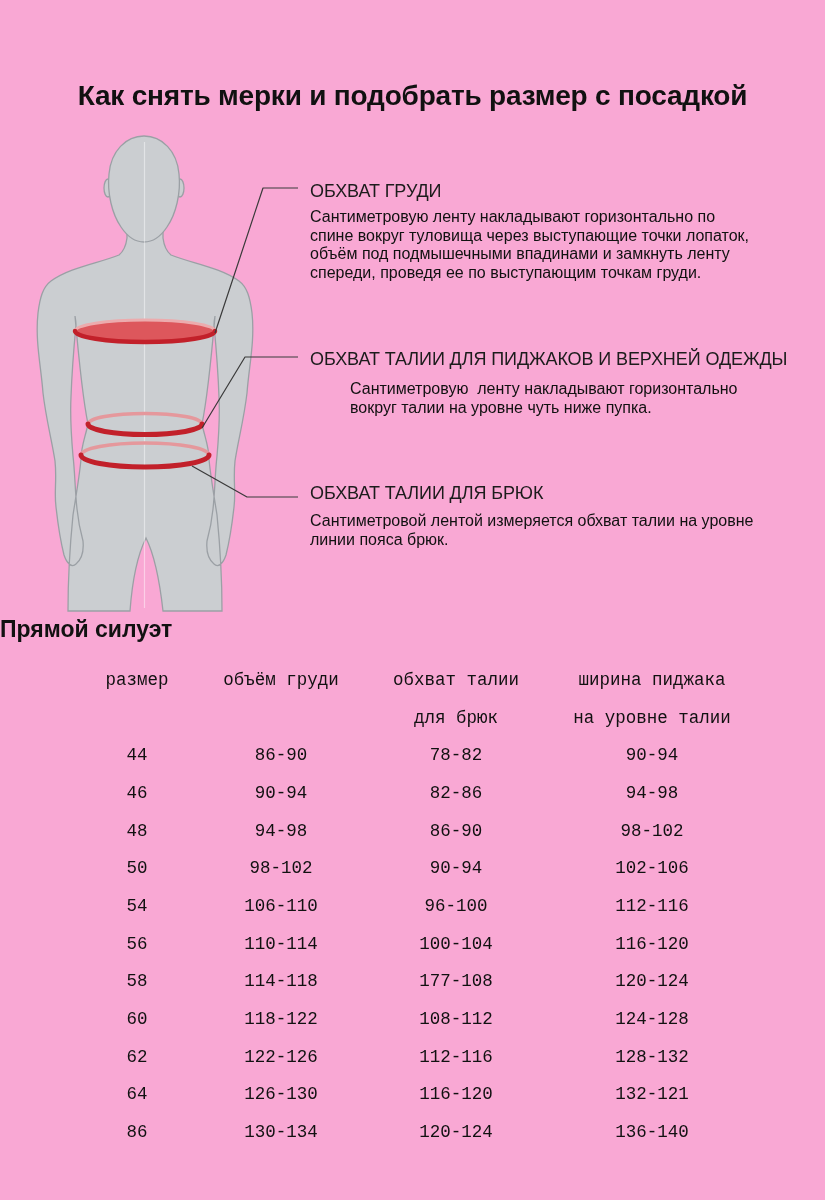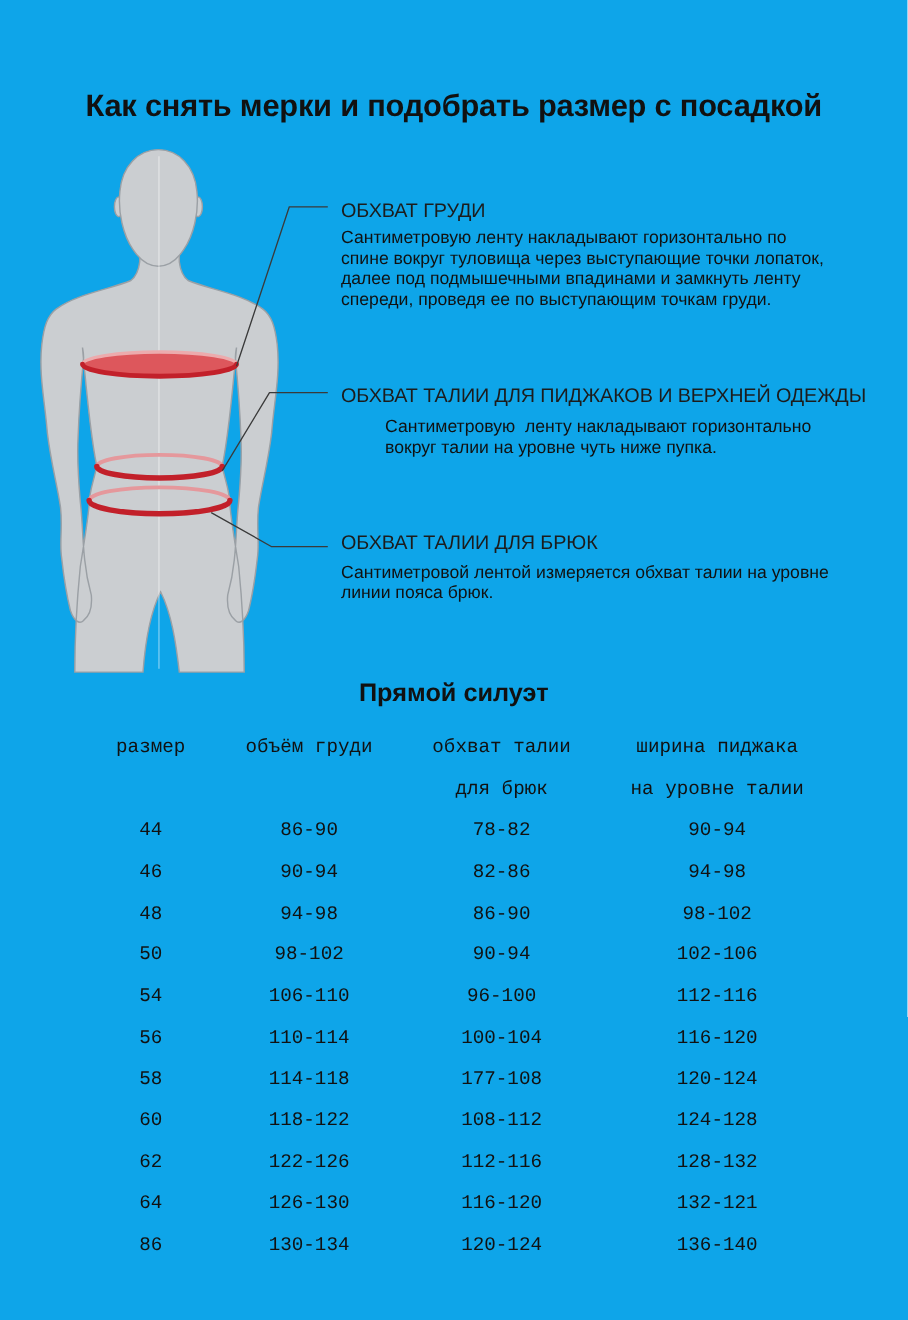--- a/index.html
+++ b/index.html
@@ -1,18 +1,18 @@
 <!DOCTYPE html>
 <html lang="ru" style="--body-color: #cbced1; --outline-color: #9ba0a5; --tape-red: #c2202a; --tape-light: #e5989c; --tape-fill: #dd575c; --tape-top: #ecabad; --leader-color: #3a3a3a;"><head>
 <meta charset="utf-8">
 <style>
   html,body{margin:0;padding:0;background:#ffffff;}
   .page{
     position:relative;width:825px;height:1200px;overflow:hidden;
-    background:#0ea5e9;color:#1a1a1a;
+    background:#f9a8d4;color:#1a1a1a;
     font-family:"Liberation Sans","DejaVu Sans",sans-serif;
   }
   .title{
     position:absolute;top:80px;left:0;width:825px;margin:0;
     font-size:28px;line-height:32px;font-weight:bold;text-align:center;
     letter-spacing:-0.2px;color:#111;
   }
   .figure-svg{position:absolute;left:0;top:130px;}
   .silhouette{fill:var(--body-color);stroke:var(--outline-color);stroke-width:1.3px;}
   .seam{stroke:rgba(255,255,255,0.45);stroke-width:1.2px;fill:none;}
@@ -32,21 +32,21 @@
   }
   .m-desc{margin:0;}
   .m-block-0 .m-desc{margin-top:6px;}
   .m-block-1 .m-desc{margin-top:10px;margin-left:40px;}
   .m-block-2 .m-desc{margin-top:8px;}
   .desc-line{
     font-size:16px;line-height:18.6px;white-space:pre;color:#111;
   }
   .table-title{
     position:absolute;top:616px;left:0;width:825px;
-    font-size:23px;line-height:26px;font-weight:bold;text-align:center;color:#111;
+    font-size:23px;line-height:26px;font-weight:bold;color:#111;
   }
   .size-table-wrap{position:absolute;top:661px;left:78px;width:680px;font-family:Liberation Mono, monospace;}
   table.size-table{
     border-collapse:collapse;table-layout:fixed;width:680px;
   }
   table.size-table td,table.size-table th{
     padding:0;border:none;text-align:center;vertical-align:middle;
     font-size:17.5px;font-weight:400;color:#111;
   }
   table.size-table tr{height:37.7px;}
@@ -132,21 +132,21 @@
     <path class="leader" d="M202,428 L245,357 H298"></path>
     <path class="leader" d="M192,466 L247,497 H298"></path>
   </svg>
 
   <div id="measurements">
       <div class="m-block m-block-0">
         <div class="m-heading">ОБХВАТ ГРУДИ</div>
         <div class="m-desc">
           <div class="desc-line">Сантиметровую ленту накладывают горизонтально по</div>
           <div class="desc-line">спине вокруг туловища через выступающие точки лопаток,</div>
-          <div class="desc-line">далее под подмышечными впадинами и замкнуть ленту</div>
+          <div class="desc-line">объём под подмышечными впадинами и замкнуть ленту</div>
           <div class="desc-line">спереди, проведя ее по выступающим точкам груди.</div>
         </div>
       </div>
       <div class="m-block m-block-1">
         <div class="m-heading">ОБХВАТ ТАЛИИ ДЛЯ ПИДЖАКОВ И ВЕРХНЕЙ ОДЕЖДЫ</div>
         <div class="m-desc">
           <div class="desc-line">Сантиметровую  ленту накладывают горизонтально</div>
           <div class="desc-line">вокруг талии на уровне чуть ниже пупка.</div>
         </div>
       </div>

